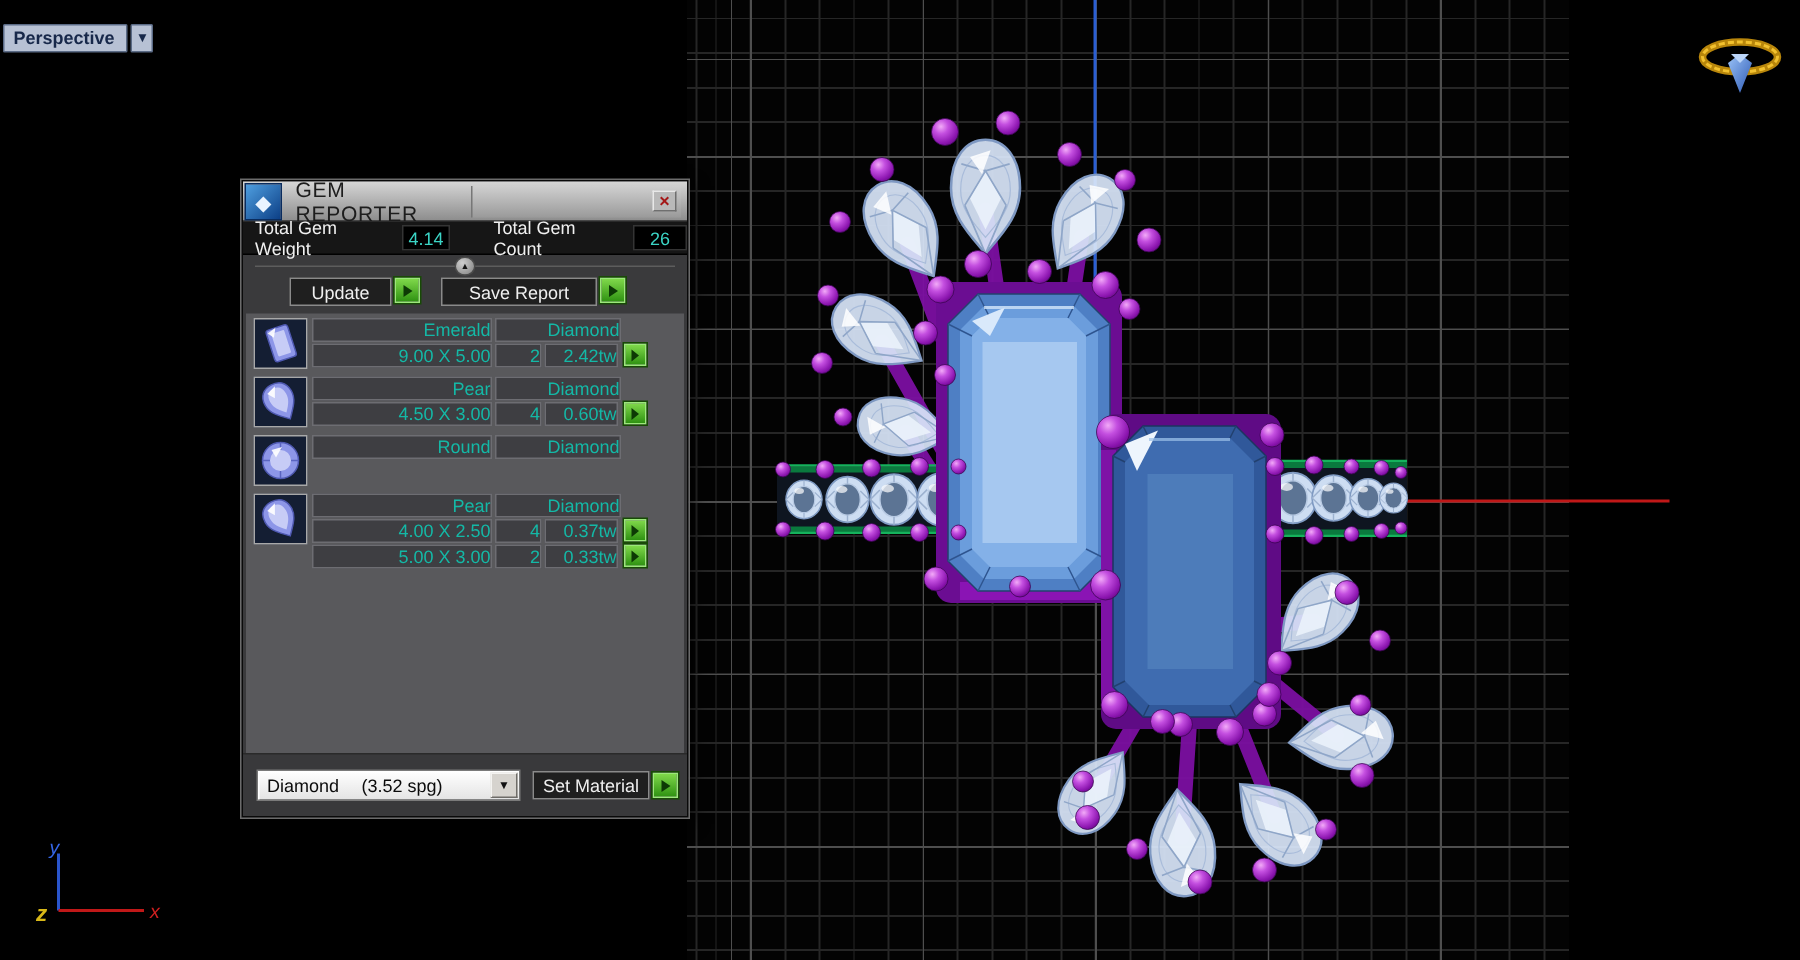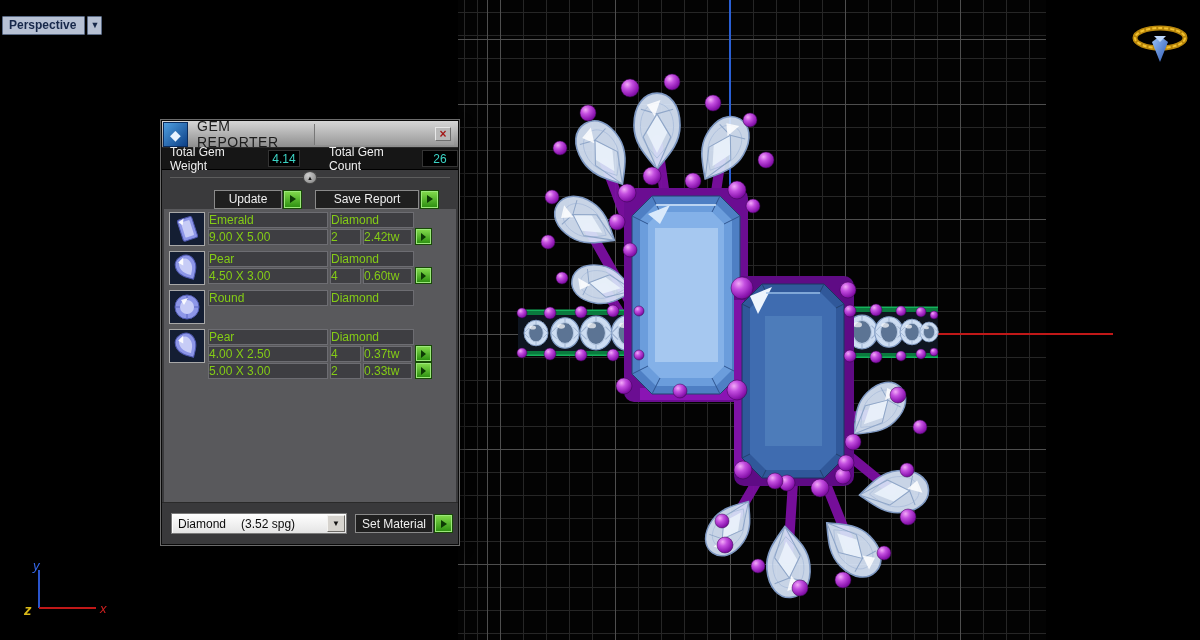--- a/index.html
+++ b/index.html
@@ -69,21 +69,21 @@
   .totals .c { width:37px; margin-left:5px; }
   .totals .lbl2 { margin-left:29px; }
   .collapse-strip { height:15px; position:relative; }
   .collapse-strip::before { content:""; position:absolute; left:8px; right:8px; top:7px; border-top:1px solid #5d5d5d; }
   .collapse-btn {
     position:absolute; left:50%; top:1px; transform:translateX(-50%);
     width:14px; height:13px; border-radius:50%;
     background:radial-gradient(circle at 35% 30%, #cfcfcf, #7e7e7e);
     border:1px solid #4a4a4a; color:#151515; font-size:6px; text-align:center; line-height:12px;
   }
-  .btn-row { height:28px; display:flex; align-items:center; padding-left:52px; }
+  .btn-row { height:28px; display:flex; padding-left:31px; }
   .cmd-btn {
     background:#1f1f1f; border:1px solid #8a8a8a; color:#efefef; height:19px;
     display:flex; align-items:center; justify-content:center; font-size:12px;
   }
   .cmd-btn.upd { width:68px; }
   .cmd-btn.sav { width:104px; margin-left:14px; }
   .cmd-btn.set { width:78px; }
   .play {
     width:17px; height:17px; margin-left:2px; flex:none;
     background:linear-gradient(#7fd84a,#2f9212); border:1px solid #9be87a; outline:1px solid #184a06;
@@ -98,22 +98,22 @@
     background:#59595c; padding:3px 0 0 5px; overflow:hidden;
   }
   .gem-group { display:flex; margin-bottom:5px; }
   .gem-icon {
     width:36px; height:34px; flex:none; background:#141e33;
     border:1px solid #a8a8a8; display:flex; align-items:center; justify-content:center;
   }
   .gem-rows { margin-left:3px; display:flex; flex-direction:column; gap:1px; }
   .grow { display:flex; gap:2px; }
   .cell {
-    background:#3e3e42; border:1px solid #6d6d72; color:#84cc16;
-    height:16px; line-height:14px; text-align:left; font-size:12px;
+    background:#3e3e42; border:1px solid #6d6d72; color:#14b8a6;
+    height:16px; line-height:14px; text-align:right; font-size:12px;
   }
   .cell.shape, .cell.size { width:120px; }
   .cell.material { width:84px; }
   .cell.count { width:31px; }
   .cell.weight { width:49px; }
 
   .bottom-bar {
     position:absolute; left:0; right:0; bottom:0; height:42px; background:#39393b;
     border-top:1px solid #2a2a2a; display:flex; align-items:center; padding-left:9px;
   }

